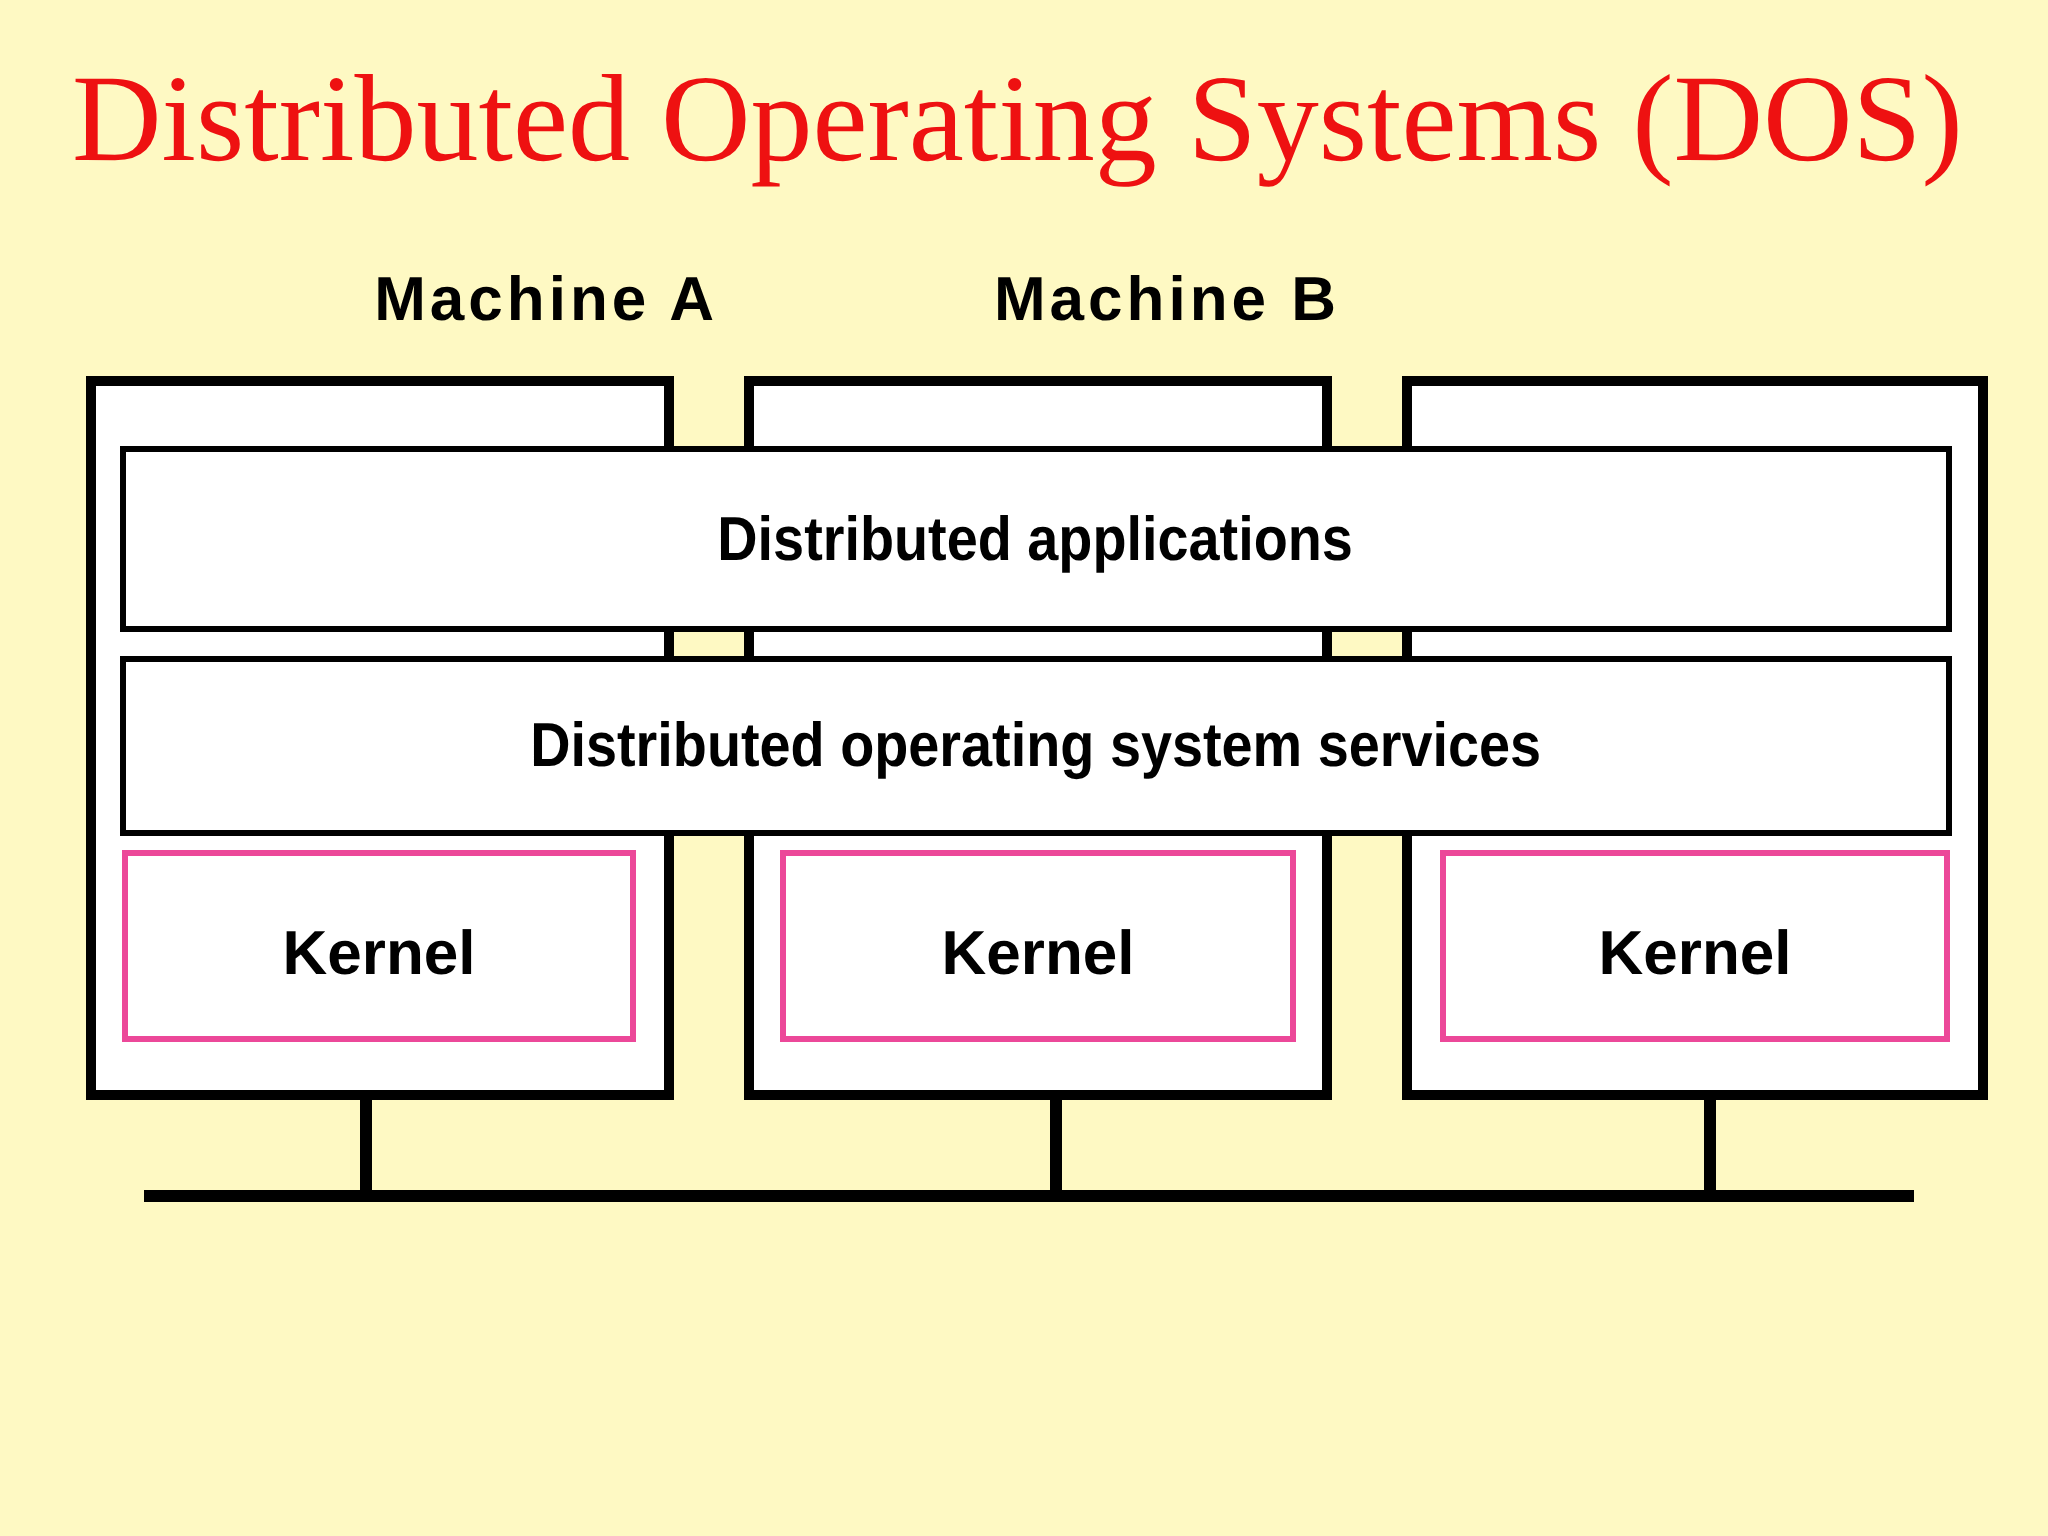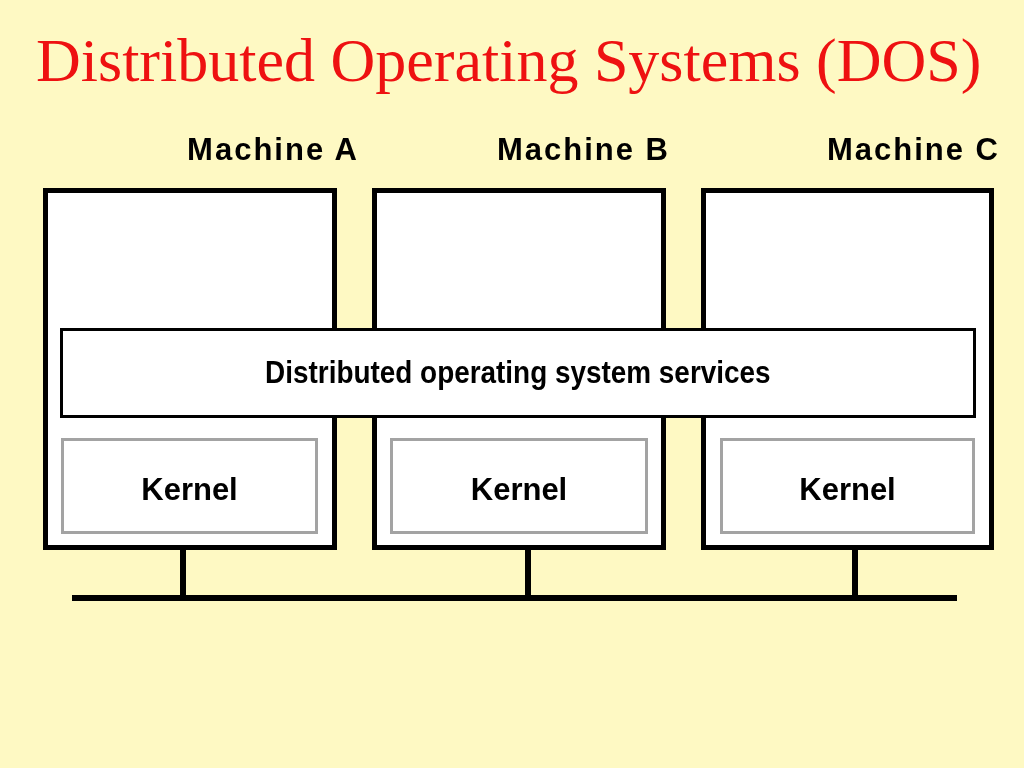--- a/index.html
+++ b/index.html
@@ -80,23 +80,23 @@
     transform: scaleX(0.9);
     font-size: 31px;
     font-weight: bold;
     color: #000000;
     white-space: nowrap;
   }
 
   
   .kernel-box {
     position: absolute;
-    top: 438px;
+    top: 425px;
     height: 96px;
-    border: 3px solid #a3a3a3;
+    border: 3px solid #ec4899;
     background: #ffffff;
     box-sizing: border-box;
     z-index: 3;
     display: flex;
     align-items: center;
     justify-content: center;
   }
   .kernel-box.a { left: 61px;  width: 257px; }
   .kernel-box.b { left: 390px; width: 258px; }
   .kernel-box.c { left: 720px; width: 255px; }
@@ -148,26 +148,28 @@
 </style>
 </head>
 <body>
 
 <div class="slide">
 
   <div class="title">Distributed Operating Systems (DOS)</div>
 
   <div class="machine-label a">Machine A</div>
   <div class="machine-label b">Machine B</div>
-  <div class="machine-label c">Machine C</div>
 
   <div class="machine-box a"></div>
   <div class="machine-box b"></div>
   <div class="machine-box c"></div>
 
+  <div class="layer-bar applications">
+    <span class="bar-text">Distributed applications</span>
+  </div>
   <div class="layer-bar services">
     <span class="bar-text">Distributed operating system services</span>
   </div>
 
   <div class="kernel-box a">
     <span class="kernel-text">Kernel</span>
   </div>
   <div class="kernel-box b">
     <span class="kernel-text">Kernel</span>
   </div>

